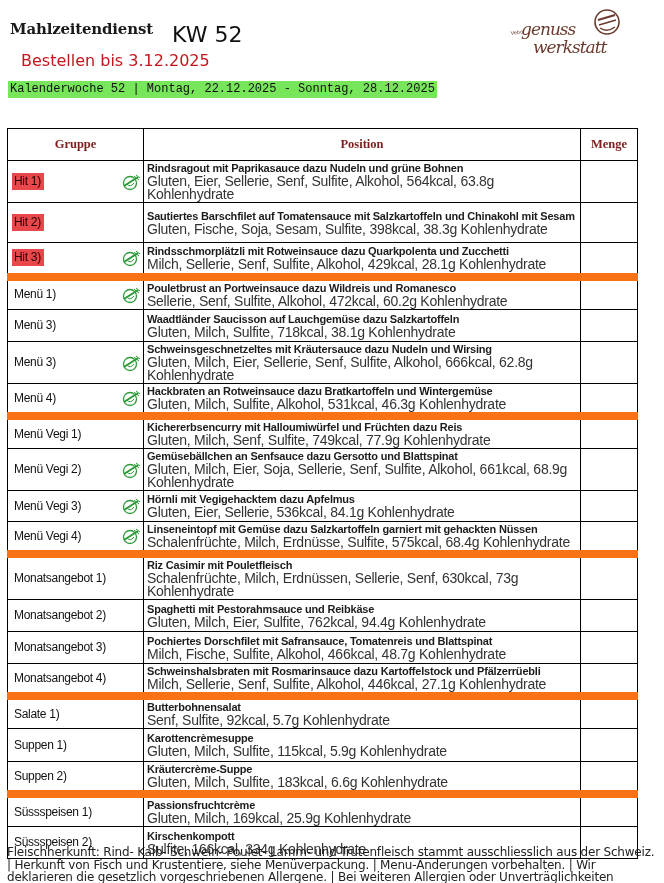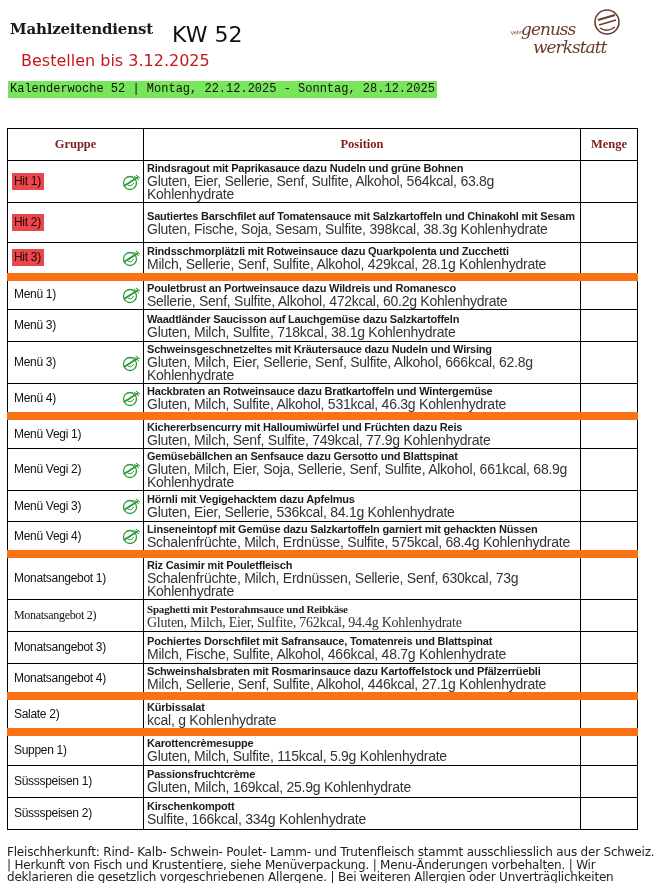--- a/index.html
+++ b/index.html
@@ -224,21 +224,21 @@
     <td class="grp">
       <span class="lbl">Monatsangebot 1)</span>
       
     </td>
     <td class="pos">
       <div class="name">Riz Casimir mit Pouletfleisch</div>
       <div class="info">Schalenfrüchte, Milch, Erdnüssen, Sellerie, Senf, 630kcal, 73g Kohlenhydrate</div>
     </td>
     <td class="qty"></td>
   </tr>
-      <tr style="height: 32px; font-family: Liberation Serif, serif;">
+      <tr style="height: 32px;">
     <td class="grp">
       <span class="lbl">Monatsangebot 2)</span>
       
     </td>
     <td class="pos">
       <div class="name">Spaghetti mit Pestorahmsauce und Reibkäse</div>
       <div class="info">Gluten, Milch, Eier, Sulfite, 762kcal, 94.4g Kohlenhydrate</div>
     </td>
     <td class="qty"></td>
   </tr>
@@ -257,42 +257,53 @@
     <td class="grp">
       <span class="lbl">Monatsangebot 4)</span>
       
     </td>
     <td class="pos">
       <div class="name">Schweinshalsbraten mit Rosmarinsauce dazu Kartoffelstock und Pfälzerrüebli</div>
       <div class="info">Milch, Sellerie, Senf, Sulfite, Alkohol, 446kcal, 27.1g Kohlenhydrate</div>
     </td>
     <td class="qty"></td>
   </tr>
-      <tr class="sep" style="height: 32px;">
-    <td class="grp">
-      <span class="lbl">Salate 2)</span>
-      
-    </td>
-    <td class="pos">
-      <div class="name">Kürbissalat</div>
-      <div class="info">kcal, g Kohlenhydrate</div>
+      <tr style="height: 32px;">
+    <td class="grp">
+      <span class="lbl">Salate 1)</span>
+      
+    </td>
+    <td class="pos">
+      <div class="name">Butterbohnensalat</div>
+      <div class="info">Senf, Sulfite, 92kcal, 5.7g Kohlenhydrate</div>
     </td>
     <td class="qty"></td>
   </tr>
       <tr style="height: 33px;">
     <td class="grp">
       <span class="lbl">Suppen 1)</span>
       
     </td>
     <td class="pos">
       <div class="name">Karottencrèmesuppe</div>
       <div class="info">Gluten, Milch, Sulfite, 115kcal, 5.9g Kohlenhydrate</div>
     </td>
     <td class="qty"></td>
   </tr>
+      <tr class="sep" style="height: 32px;">
+    <td class="grp">
+      <span class="lbl">Suppen 2)</span>
+      
+    </td>
+    <td class="pos">
+      <div class="name">Kräutercrème-Suppe</div>
+      <div class="info">Gluten, Milch, Sulfite, 183kcal, 6.6g Kohlenhydrate</div>
+    </td>
+    <td class="qty"></td>
+  </tr>
       <tr style="height: 32px;">
     <td class="grp">
       <span class="lbl">Süssspeisen 1)</span>
       
     </td>
     <td class="pos">
       <div class="name">Passionsfruchtcrème</div>
       <div class="info">Gluten, Milch, 169kcal, 25.9g Kohlenhydrate</div>
     </td>
     <td class="qty"></td>

